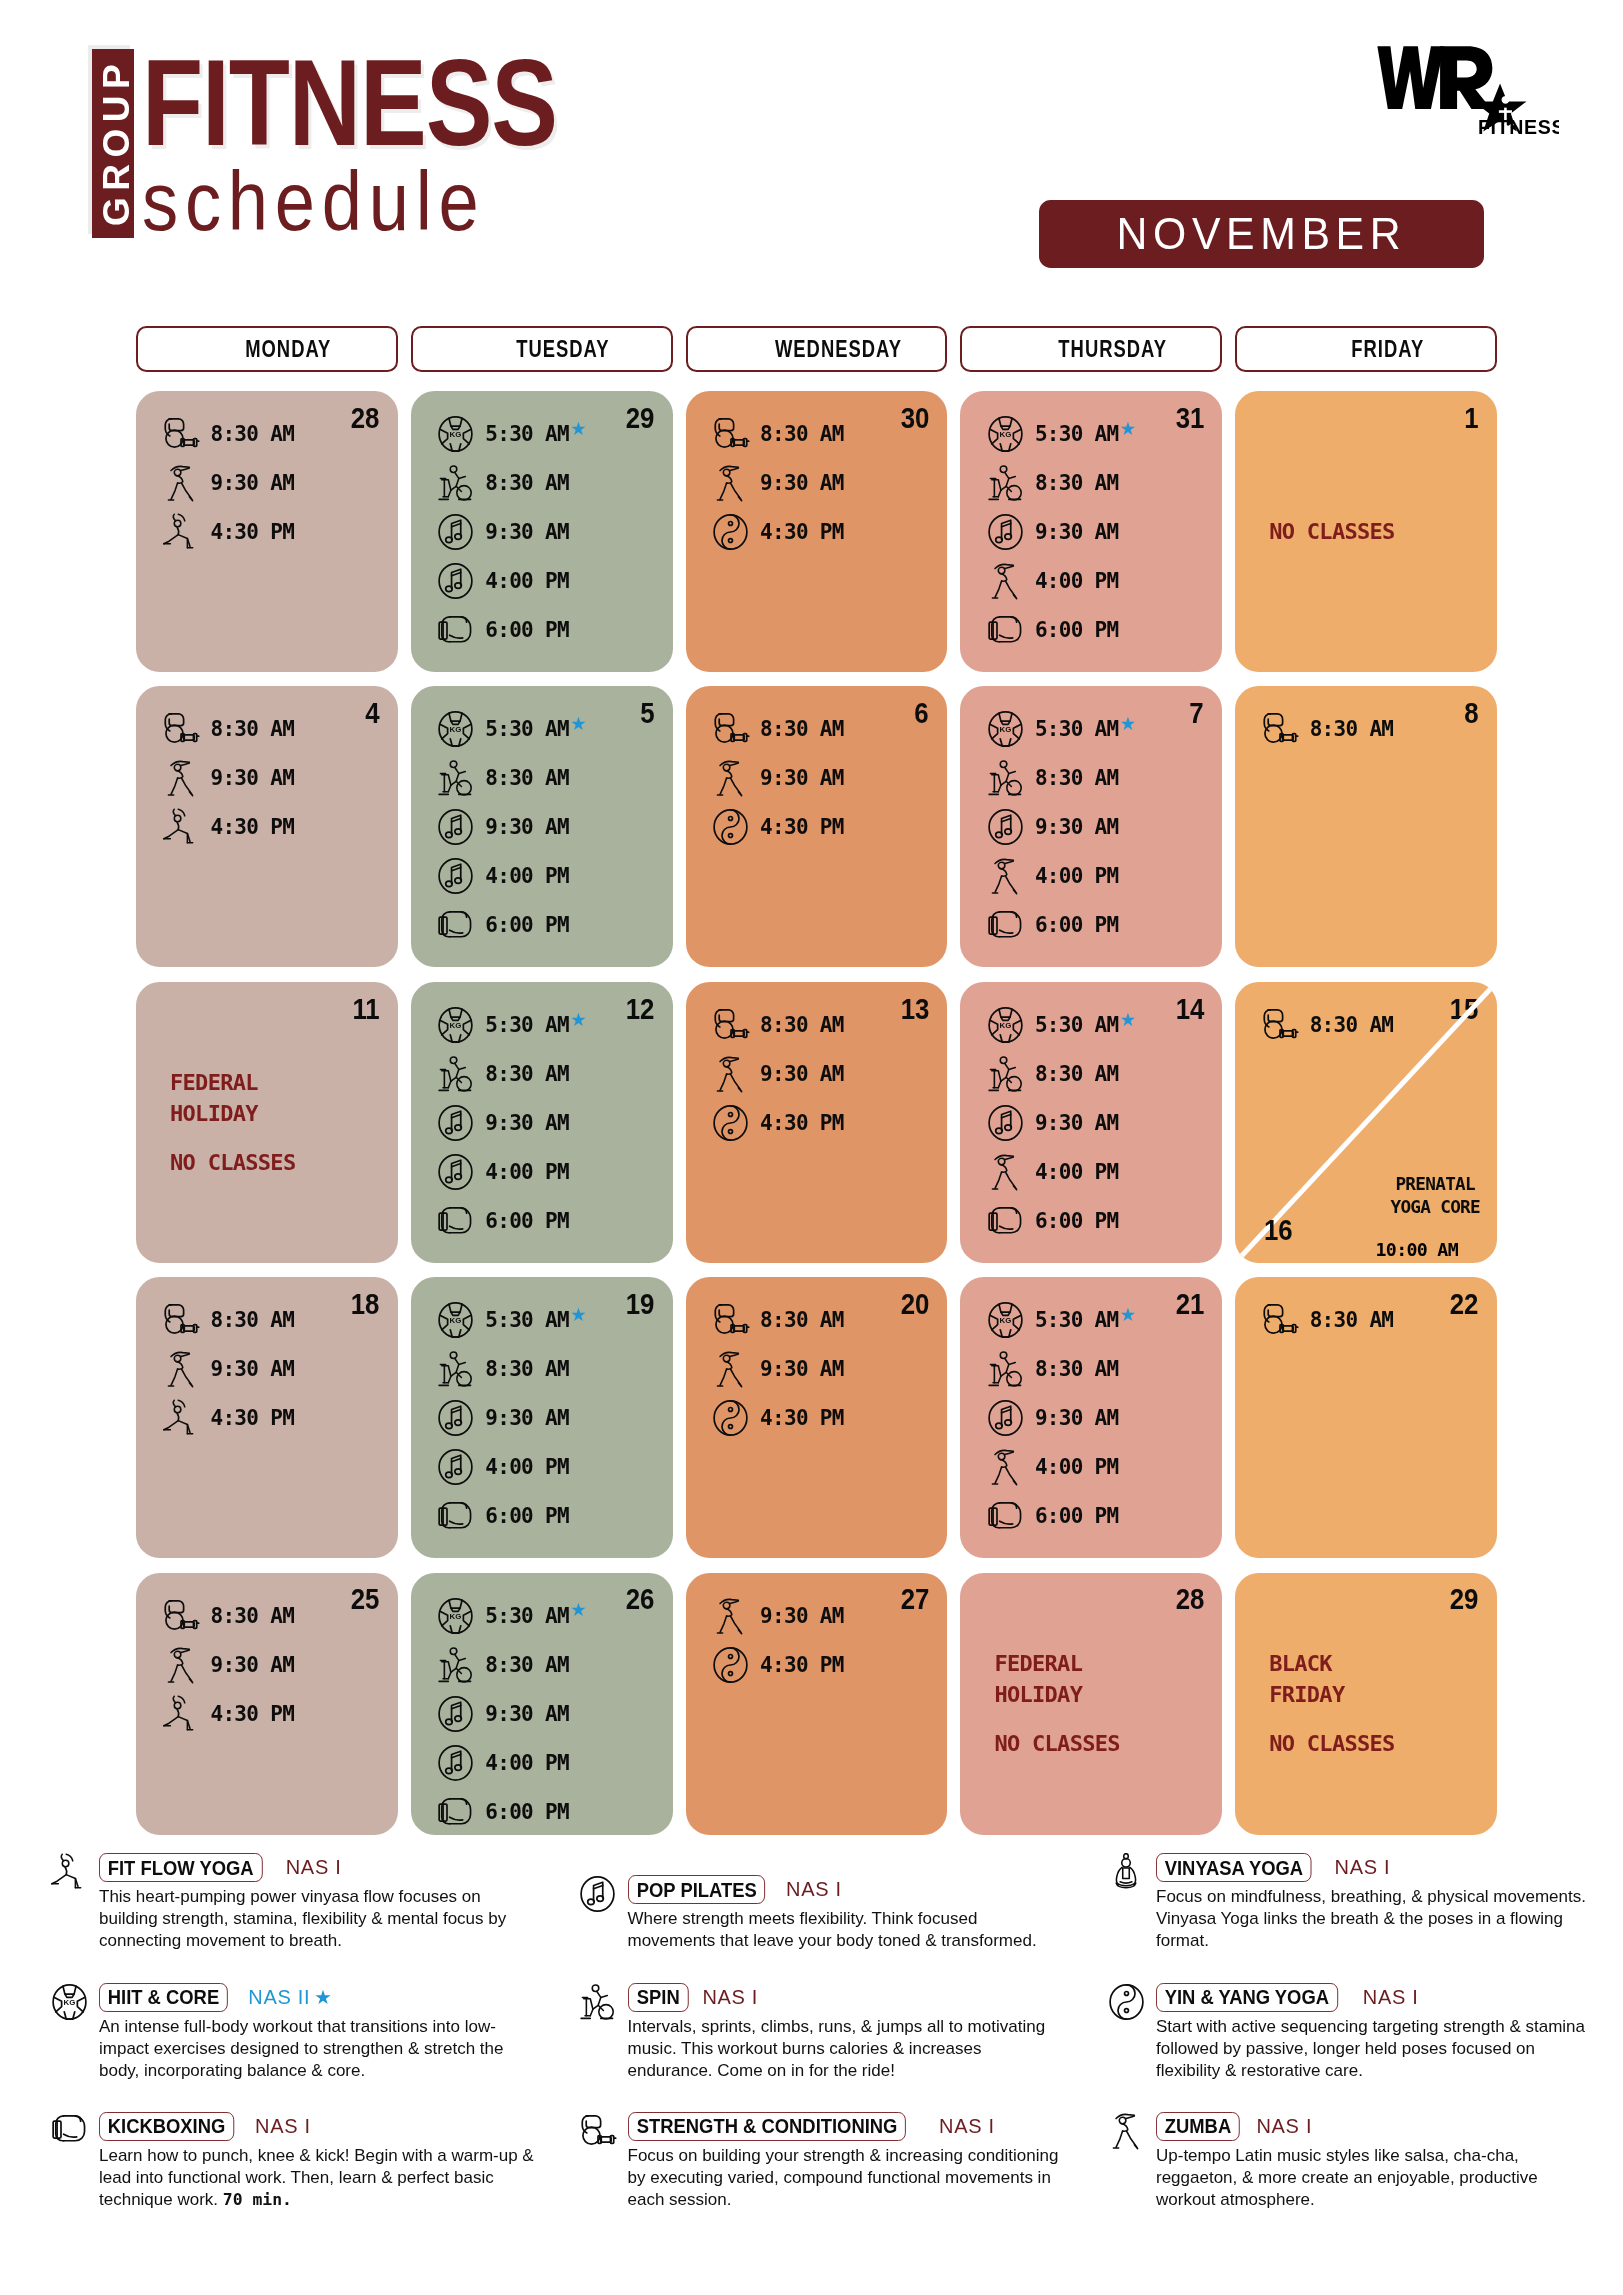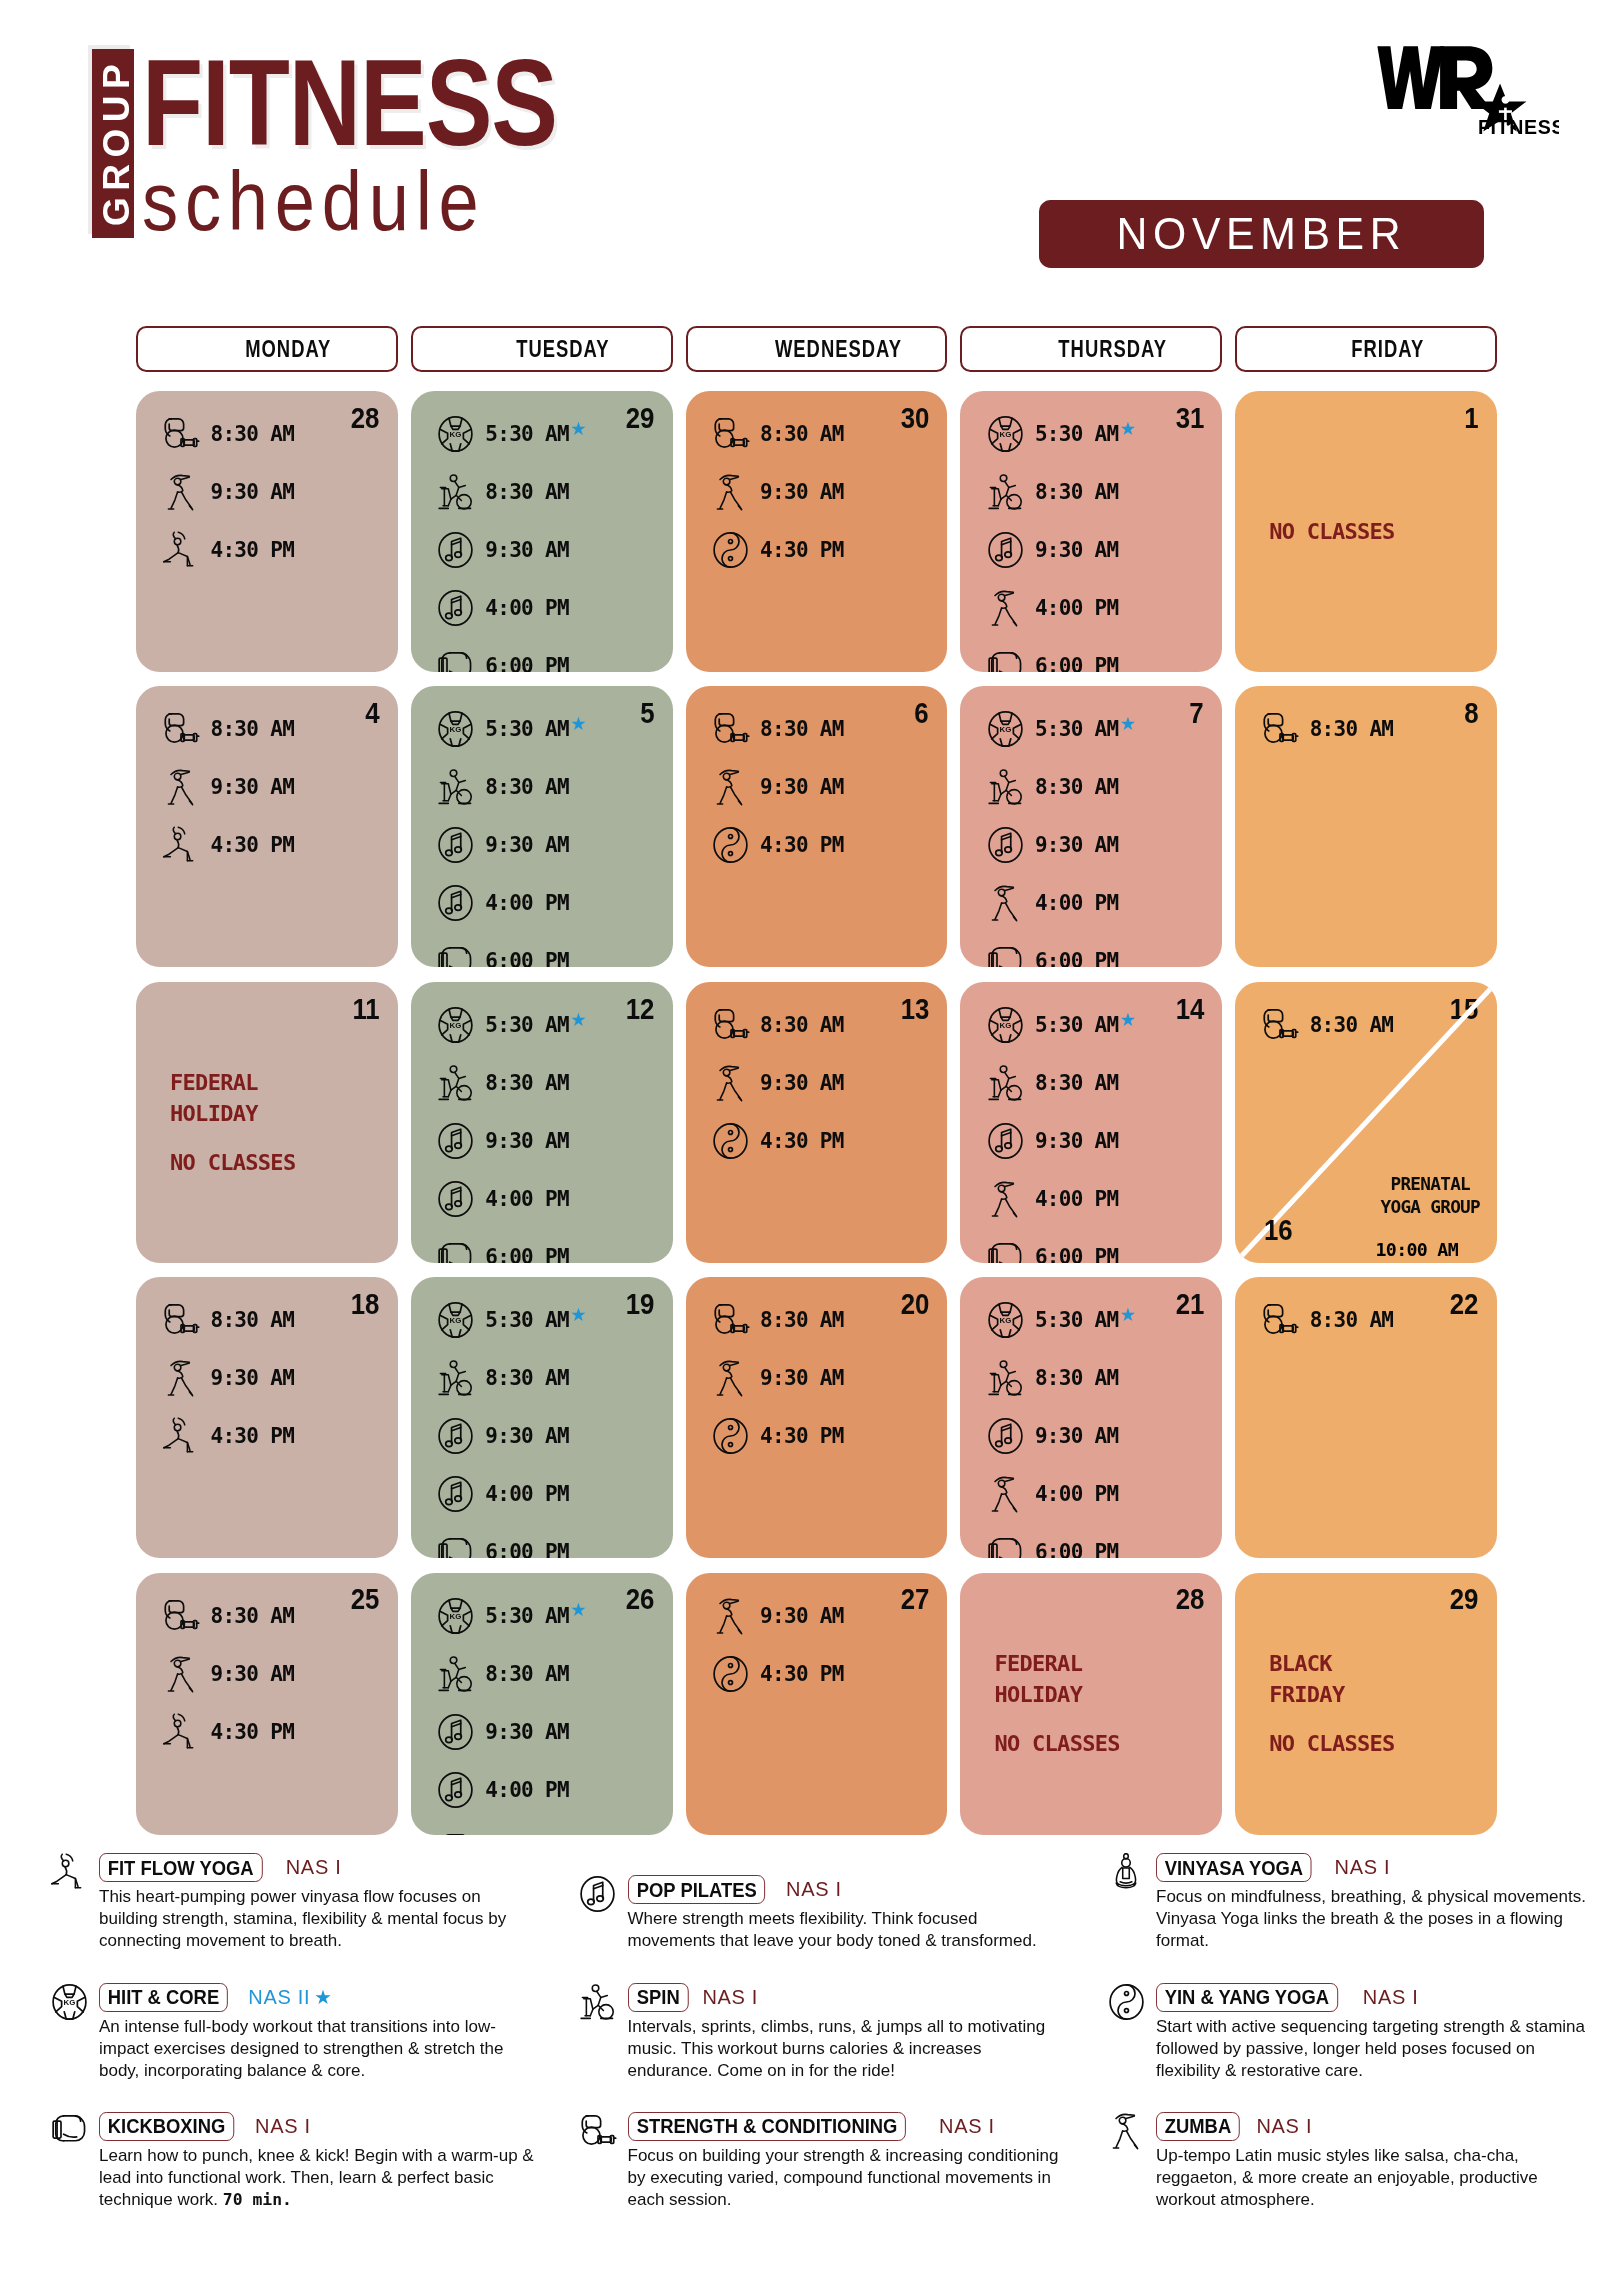--- a/index.html
+++ b/index.html
@@ -125,21 +125,21 @@
     position: absolute; right: 18.3px; top: 11.8px;
     font-family: "Liberation Sans Narrow","Liberation Sans", sans-serif;
     font-weight: 700;
     font-size: 30px;
     color: #0d0d0d;
     line-height: 30px;
     transform: scaleX(0.86);
     transform-origin: right top;
   }
 
-  .slots { display: flex; flex-direction: column; gap: 11px; margin-top: 2.6px; }
+  .slots { display: flex; flex-direction: column; gap: 2px; margin-top: 2.6px; }
   .slot { display: flex; align-items: center; height: 47px; }
   .slot .ic { width: 51px; height: 47px; flex: 0 0 51px; display: flex; align-items: center; justify-content: center; }
   .slot .ic svg { display: block; }
   .slot .tm {
     font-family: "DejaVu Sans Mono", monospace;
     font-weight: 700;
     font-size: 21px;
     letter-spacing: -0.7px;
     color: #0d0d0d;
     white-space: nowrap;
@@ -1035,21 +1035,21 @@
     </svg>
             </span>
             <span class="tm">8:30 AM</span>
           </div>
         </div>
         <svg class="split-line" viewBox="0 0 100 100" preserveAspectRatio="none">
           <line x1="103" y1="-3" x2="-3" y2="103" stroke="#ffffff" stroke-width="1.1" vector-effect="non-scaling-stroke" style="stroke-width:5px"></line>
         </svg>
         <div class="event-block">
           <div class="ev-t">PRENATAL</div>
-          <div class="ev-t">YOGA GROUP</div>
+          <div class="ev-t">YOGA CORE</div>
           <div style="height:30px"></div>
         </div>
         <div class="event-num">16</div>
         <div class="event-time">10:00 AM</div>
       </div>
       <div class="cell c-mon">
         <div class="daynum">18</div>
         <div class="slots">
           <div class="slot">
             <span class="ic">

